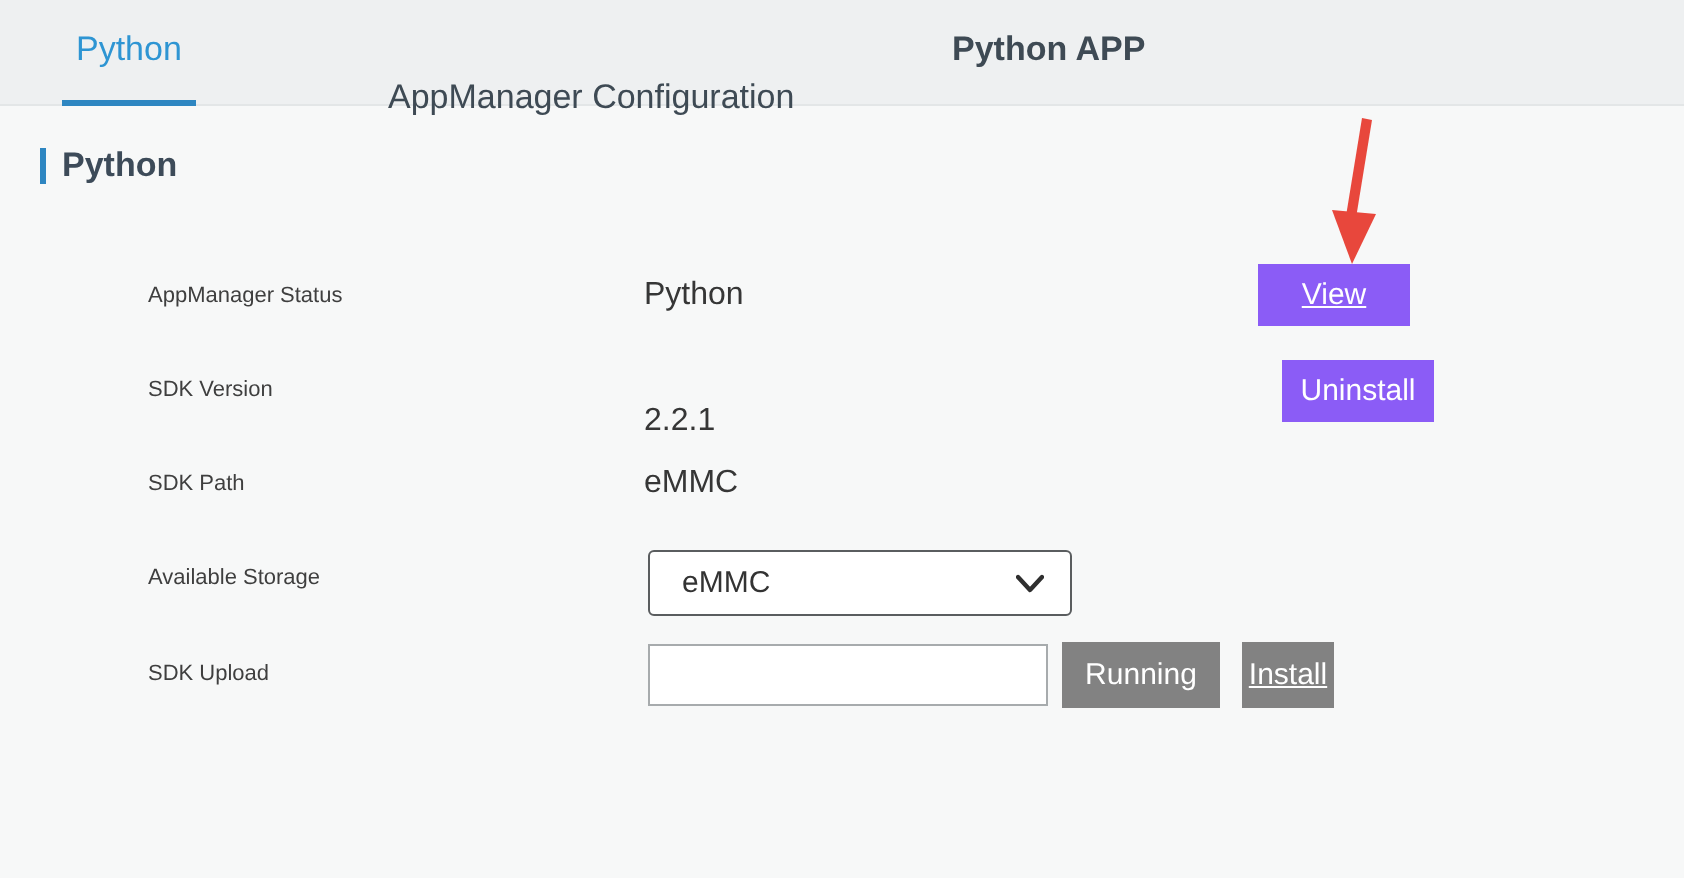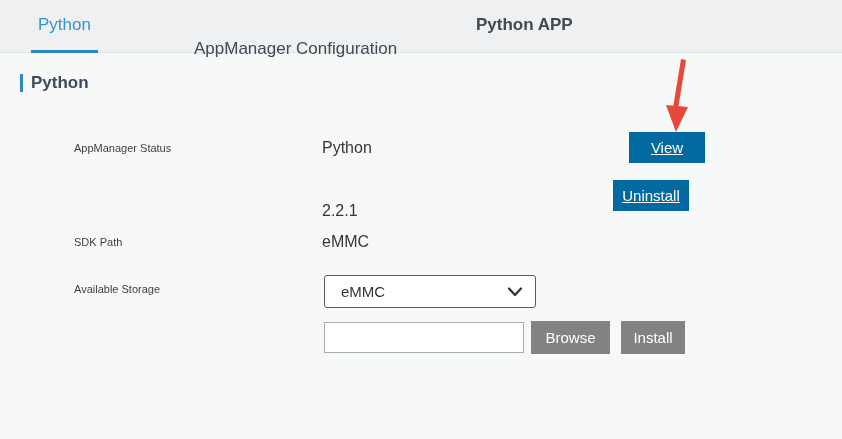--- a/index.html
+++ b/index.html
@@ -47,27 +47,27 @@
     font-size:16px; color:#363636; white-space:nowrap;
   }
   
   .btn {
     position:absolute;
     display:flex; align-items:center; justify-content:center;
     font-size:15px; color:#ffffff;
     border:none; cursor:pointer;
     white-space:nowrap;
   }
-  .btn-blue { background:#0369a1; width:76px; height:31px; }
+  .btn-blue { background:#8b5cf6; width:76px; height:31px; }
   .btn-view { left:629px; top:79px; }
   .btn-view .btn-text { text-decoration:underline; }
-  .btn-uninstall { left:613px; top:127px;text-decoration:underline; }
+  .btn-uninstall { left:641px; top:127px; }
   .btn-gray { background:#828282; height:33px; }
   .btn-browse { left:531px; top:268px; width:79px; }
-  .btn-install { left:621px; top:268px; width:64px; }
+  .btn-install { left:621px; top:268px; width:46px;text-decoration:underline; }
   
   .select-box {
     position:absolute; left:324px; top:222px; width:212px; height:33px;
     background:#ffffff;
     border:1px solid #5a5d5f; border-radius:3px;
     display:flex; align-items:center;
     padding-left:16px;
     font-size:15px; color:#333333;
     cursor:pointer;
   }
@@ -98,39 +98,41 @@
     <div class="accent-bar"></div>
     <div class="section-title">Python</div>
   </div>
 
   <div class="field-label" style="top:95px">AppManager Status</div>
   <div class="field-value" style="top:95px">Python</div>
   <button class="btn btn-blue btn-view">
     <span class="btn-text">View</span>
   </button>
 
+  <div class="field-label" style="top:142px">SDK Version</div>
   <div class="field-value" style="top:158px">2.2.1</div>
   <button class="btn btn-blue btn-uninstall">
     <span class="btn-text">Uninstall</span>
   </button>
 
   <div class="field-label" style="top:189px">SDK Path</div>
   <div class="field-value" style="top:189px">eMMC</div>
 
   <div class="field-label" style="top:236px">Available Storage</div>
   <div class="select-box">
     <span>eMMC</span>
     <svg class="select-chevron" width="14" height="10" viewBox="0 0 14 10">
       <polyline points="1,1.5 7,8 13,1.5" fill="none" stroke="#2f2f2f" stroke-width="2.2" stroke-linecap="round" stroke-linejoin="round"></polyline>
     </svg>
   </div>
 
+  <div class="field-label" style="top:284px">SDK Upload</div>
   <input class="text-input" type="text" value="" style="">
   <button class="btn btn-gray btn-browse">
-    <span class="btn-text">Browse</span>
+    <span class="btn-text">Running</span>
   </button>
   <button class="btn btn-gray btn-install">
     <span class="btn-text">Install</span>
   </button>
 
   <svg class="red-arrow" width="34" height="76" viewBox="0 0 34 76">
     <polygon points="20,0 25,1 17,50 12,49" fill="#e8473c"></polygon>
     <polygon points="5,46 27,48 15,73" fill="#e8473c"></polygon>
   </svg>
 

